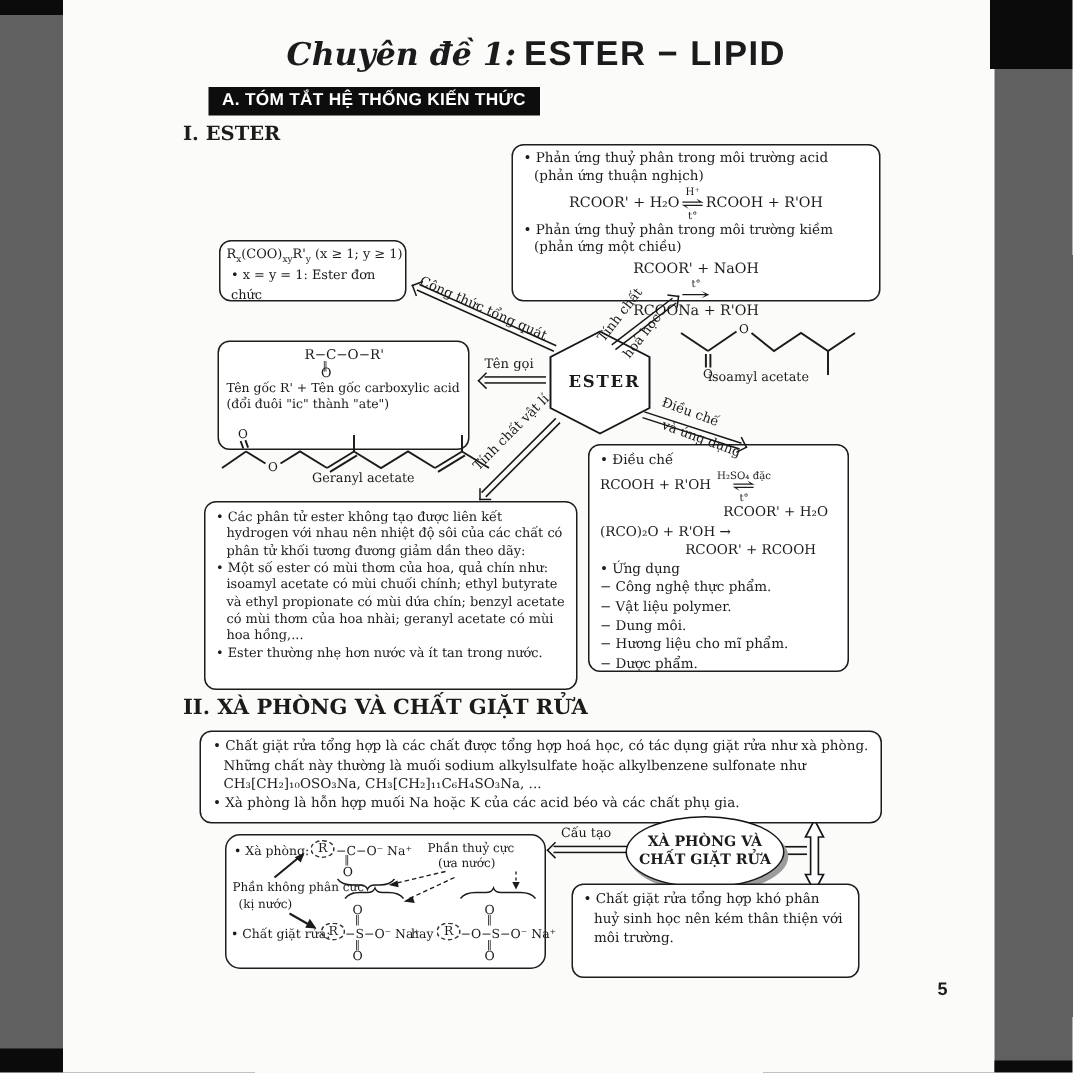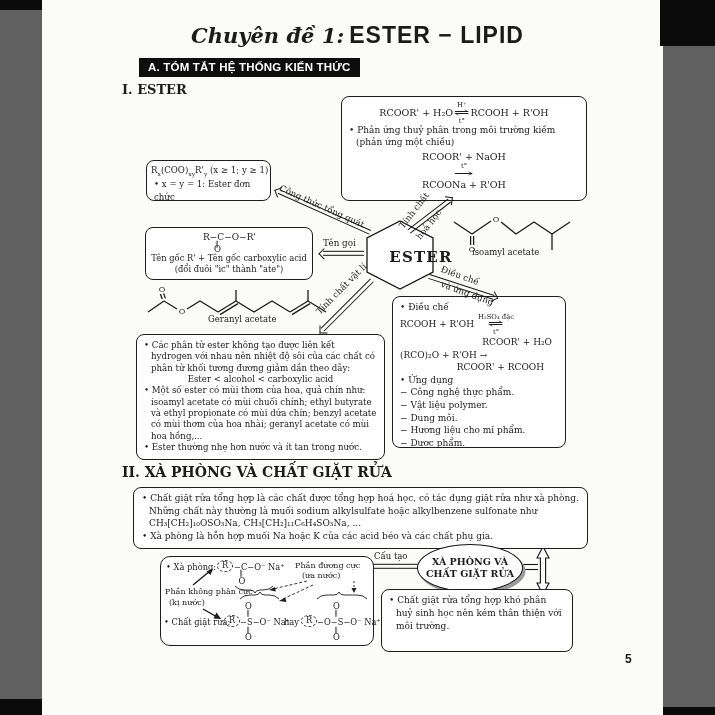--- a/index.html
+++ b/index.html
@@ -54,20 +54,21 @@
 
 <svg width="715" height="715" style="left:0;top:0;">
   <polygon points="400,221 433,238 433,272 400,289 367,272 367,238" fill="#ffffff" stroke="#161616" stroke-width="1.3"></polygon>
 
   <path d="M537,558 L543,546.5 L549,558 L545.6,558 L545.6,583 L549,583 L543,594.5 L537,583 L540.4,583 L540.4,558 Z" fill="#ffffff" stroke="#161616" stroke-width="1.1"></path>
   <line x1="521" y1="564.5" x2="538" y2="564.5" stroke="#161616" stroke-width="1.1"></line>
   <line x1="521" y1="569.5" x2="538" y2="569.5" stroke="#161616" stroke-width="1.1"></line>
 </svg>
 
 <div class="box" style="left:341px;top:96px;width:246px;height:105px;padding:4px 7px;font-size:9px;line-height:1.3;">
+  <p class="hang">• Phản ứng thuỷ phân trong môi trường acid (phản ứng thuận nghịch)</p>
   <div class="eqrow" style="font-size:9.5px;margin:1px 0;">
     <span>RCOOR' + H₂O</span>
     <span class="stk">
       <span class="ab">H⁺</span>
       <span class="ar">⇌</span>
       <span class="bl">t°</span>
     </span>
     <span>RCOOH + R'OH</span>
   </div>
   <p class="hang">• Phản ứng thuỷ phân trong môi trường kiềm (phản ứng một chiều)</p>
@@ -81,21 +82,21 @@
   </div>
 </div>
 
 <div class="box" style="left:146px;top:160px;width:125px;height:41px;padding:3px 4px;font-size:8.6px;line-height:1.45;text-align:center;">
   <div style="white-space:nowrap;">
     <span>R</span><sub style="font-size:6px;">x</sub><span>(COO)</span><sub style="font-size:6px;">xy</sub><span>R'</span><sub style="font-size:6px;">y</sub><span> (x ≥ 1; y ≥ 1)</span>
   </div>
   <div style="text-align:left;padding-left:3px;">• x = y = 1: Ester đơn chức</div>
 </div>
 
-<div class="box" style="left:145px;top:227px;width:168px;height:53px;padding:3px 5px;font-size:8.3px;line-height:1.35;text-align:center;">
+<div class="box" style="left:145px;top:227px;width:168px;height:73px;padding:3px 5px;font-size:8.3px;line-height:1.35;text-align:left;">
   <div style="position:relative;width:52px;margin:0 auto;height:22px;">
     <span style="position:absolute;left:0;top:0;font-size:9px;white-space:nowrap;">R−C−O−R'</span>
     <span style="position:absolute;left:12px;top:8.5px;font-size:7px;">‖</span>
     <span style="position:absolute;left:11px;top:13px;font-size:8.5px;">O</span>
   </div>
   <div>Tên gốc R' + Tên gốc carboxylic acid</div>
   <div>(đổi đuôi "ic" thành "ate")</div>
 </div>
 
 <svg width="130" height="48" style="left:448px;top:206px;" viewBox="0 0 130 48">
@@ -121,21 +122,20 @@
   <line class="sk" x1="78" y1="28.6" x2="96" y2="17.6"></line>
   <path class="sk" d="M94,15 L94,4 M94,15 L112,26 L130,15 L148,26"></path>
   <line class="sk" x1="148" y1="26" x2="166" y2="15"></line>
   <line class="sk" x1="150" y1="28.6" x2="168" y2="17.6"></line>
   <path class="sk" d="M166,15 L166,4 M166,15 L184,26"></path>
 </svg>
 <span class="abs" style="left:208px;top:314px;font-size:8.5px;">Geranyl acetate</span>
 
 <div class="box" style="left:136px;top:334px;width:249px;height:126px;padding:5px 7px;font-size:8.6px;line-height:1.32;">
   <p class="hang">• Các phân tử ester không tạo được liên kết hydrogen với nhau nên nhiệt độ sôi của các chất có phân tử khối tương đương giảm dần theo dãy:</p>
-  <p style="text-align:center;">Ester &lt; alcohol &lt; carboxylic acid</p>
   <p class="hang">• Một số ester có mùi thơm của hoa, quả chín như: isoamyl acetate có mùi chuối chính; ethyl butyrate và ethyl propionate có mùi dứa chín; benzyl acetate có mùi thơm của hoa nhài; geranyl acetate có mùi hoa hồng,...</p>
   <p class="hang">• Ester thường nhẹ hơn nước và ít tan trong nước.</p>
 </div>
 
 <div class="box" style="left:392px;top:296px;width:174px;height:152px;padding:4px 7px;font-size:9px;line-height:1.4;">
   <p>• Điều chế</p>
   <div class="eqrow" style="justify-content:flex-start;">
     <span>RCOOH + R'OH</span>
     <span class="stk">
       <span class="ab">H₂SO₄ đặc</span>
@@ -147,21 +147,21 @@
   <p>(RCO)₂O + R'OH →</p>
   <p style="text-align:right;padding-right:14px;">RCOOR' + RCOOH</p>
   <p>• Ứng dụng</p>
   <p>− Công nghệ thực phẩm.</p>
   <p>− Vật liệu polymer.</p>
   <p>− Dung môi.</p>
   <p>− Hương liệu cho mĩ phẩm.</p>
   <p>− Dược phẩm.</p>
 </div>
 
-<div class="abs" style="left:388px;top:248px;width:66px;text-align:center;font-weight:bold;font-size:15px;letter-spacing:1.2px;">ESTER</div>
+<div class="abs" style="left:370px;top:248px;width:66px;text-align:center;font-weight:bold;font-size:11px;letter-spacing:1.2px;">ESTER</div>
 
 <div class="dbl" style="left:370px;top:229.5px;width:100px;transform:rotate(-155.9deg);"></div>
 <div class="dbl" style="left:409px;top:228.5px;width:51px;transform:rotate(-37.5deg);"></div>
 <div class="dbl" style="left:364px;top:250.5px;width:41px;transform:rotate(180deg);"></div>
 <div class="dbl" style="left:372px;top:277.5px;width:70px;transform:rotate(135deg);"></div>
 <div class="dbl" style="left:429px;top:273.5px;width:68px;transform:rotate(17.9deg);"></div>
 <div class="dbl" style="left:418px;top:563.5px;width:49px;transform:rotate(180deg);"></div>
 
 <span class="maplabel" style="left:282px;top:183px;transform:rotate(24deg);">Công thức tổng quát</span>
 <span class="maplabel" style="left:397px;top:224px;transform:rotate(-52deg);">Tính chất</span>
@@ -178,21 +178,21 @@
   <p class="hang">• Xà phòng là hỗn hợp muối Na hoặc K của các acid béo và các chất phụ gia.</p>
 </div>
 
 <span class="abs" style="left:374px;top:551px;font-size:8.5px;">Cấu tạo</span>
 
 <div class="abs" style="left:417px;top:544px;width:104px;height:46px;border:1.5px solid #141414;border-radius:50%;background:#fff;box-shadow:2.5px 3px 0 #9c9c9c;display:flex;flex-direction:column;align-items:center;justify-content:center;font-weight:bold;font-size:9.5px;line-height:1.3;">
   <span>XÀ PHÒNG VÀ</span>
   <span>CHẤT GIẶT RỬA</span>
 </div>
 
-<div class="box" style="left:160px;top:556px;width:214px;height:90px;border-radius:10px;font-size:8.3px;">
+<div class="box" style="left:150px;top:556px;width:214px;height:90px;border-radius:10px;font-size:8.3px;">
   <svg width="211" height="87" viewBox="0 0 211 87" style="left:0;top:0;">
 
     <path d="M74,29 q3,4 10,4 L89,33 q4,0 5,3 q1,-3 5,-3 L102,33 q7,0 10,-4" fill="none" stroke="#1b1b1b" stroke-width="0.9"></path>
 
     <path d="M79,42 q3,-4 10,-4 L94,38 q4,0 5,-3 q1,3 5,3 L108,38 q7,0 10,4" fill="none" stroke="#1b1b1b" stroke-width="0.9"></path>
     <path d="M156,42 q3,-4 10,-4 L173,38 q4,0 5,-3 q1,3 5,3 L196,38 q7,0 10,4" fill="none" stroke="#1b1b1b" stroke-width="0.9"></path>
 
     <line x1="32" y1="28" x2="49" y2="14" stroke="#1b1b1b" stroke-width="1.4"></line>
     <polygon points="52,11.5 45.5,14.5 49.5,18" fill="#1b1b1b"></polygon>
     <line x1="42" y1="52" x2="56" y2="60" stroke="#1b1b1b" stroke-width="1.4"></line>
@@ -203,21 +203,21 @@
     <line x1="152" y1="28" x2="122" y2="42" stroke="#1b1b1b" stroke-width="0.9" stroke-dasharray="3,2"></line>
     <polygon points="118,44 124,40.5 125.5,45" fill="#1b1b1b"></polygon>
     <line x1="193" y1="24" x2="193" y2="32" stroke="#1b1b1b" stroke-width="0.9" stroke-dasharray="2,2"></line>
     <polygon points="193,36 190.5,31 195.5,31" fill="#1b1b1b"></polygon>
   </svg>
   <span class="abs" style="left:5px;top:5px;">• Xà phòng:</span>
   <span class="circR abs" style="left:56px;top:3px;">R</span>
   <span class="abs" style="left:73px;top:5px;white-space:nowrap;">−C−O⁻ Na⁺</span>
   <span class="abs" style="left:78.5px;top:12px;font-size:7px;">‖</span>
   <span class="abs" style="left:77.5px;top:18.5px;">O</span>
-  <span class="abs" style="left:134px;top:4px;font-size:8px;">Phần đương cực</span>
+  <span class="abs" style="left:134px;top:4px;font-size:8px;">Phần thuỷ cực</span>
   <span class="abs" style="left:141px;top:14px;font-size:8px;">(ưa nước)</span>
   <span class="abs" style="left:4px;top:30px;font-size:8px;">Phần không phân cực</span>
   <span class="abs" style="left:8px;top:41px;font-size:8px;">(kị nước)</span>
   <span class="abs" style="left:3px;top:60px;">• Chất giặt rửa:</span>
   <span class="circR abs" style="left:63px;top:58px;">R</span>
   <span class="abs" style="left:79px;top:60px;white-space:nowrap;">−S−O⁻ Na⁺</span>
   <span class="abs" style="left:84px;top:44px;">O</span>
   <span class="abs" style="left:85.5px;top:52px;font-size:7px;">‖</span>
   <span class="abs" style="left:85.5px;top:69px;font-size:7px;">‖</span>
   <span class="abs" style="left:84px;top:75px;">O</span>

